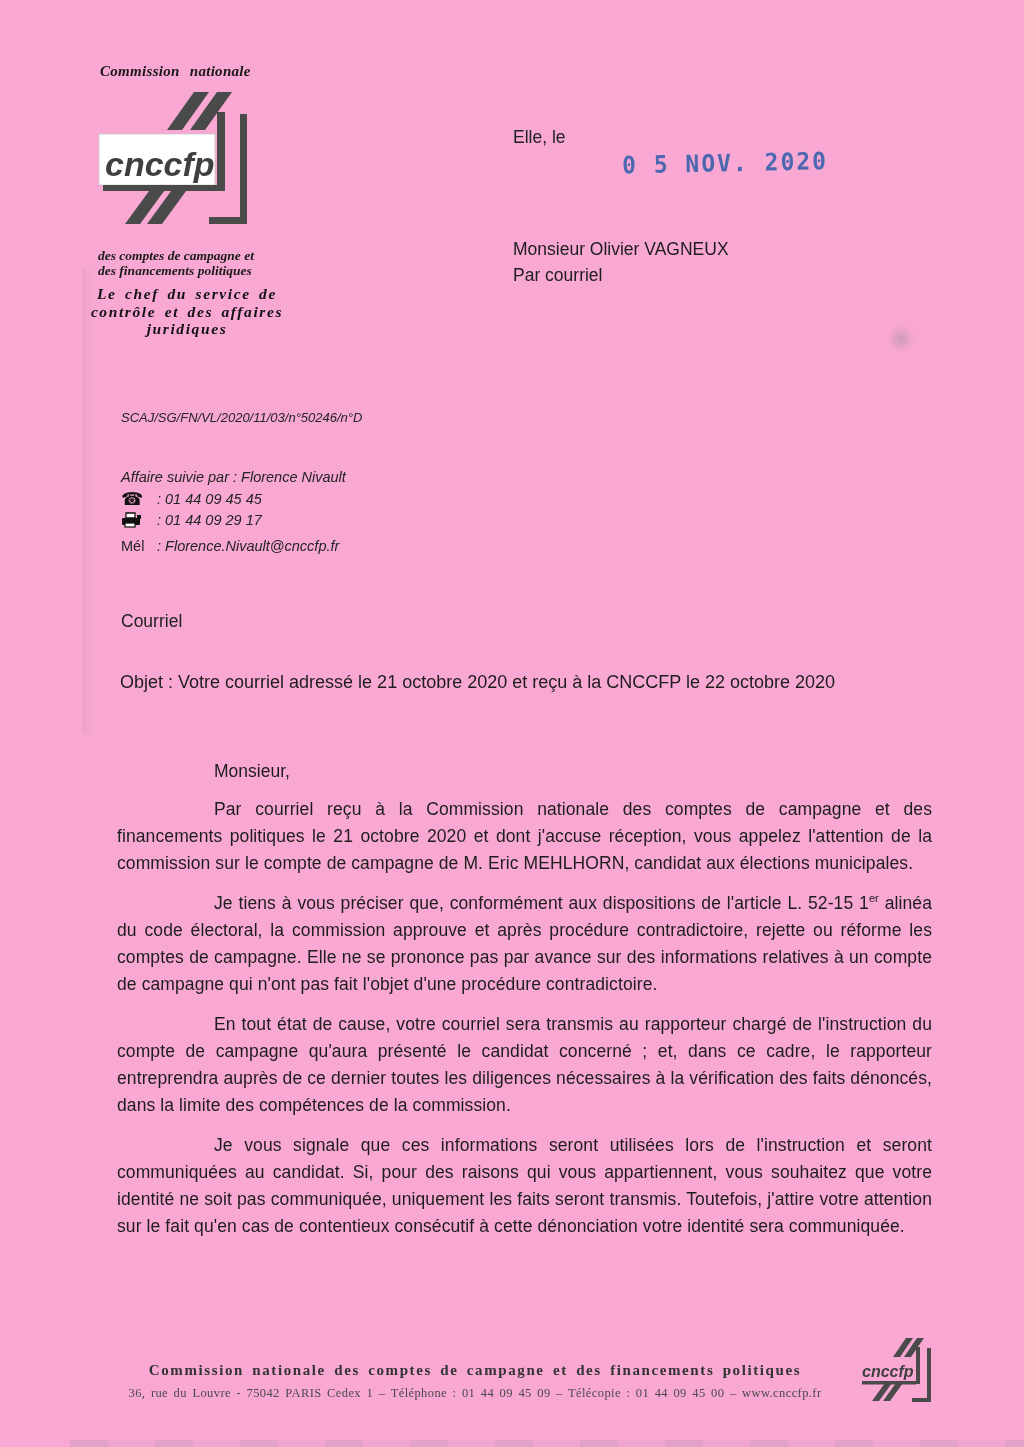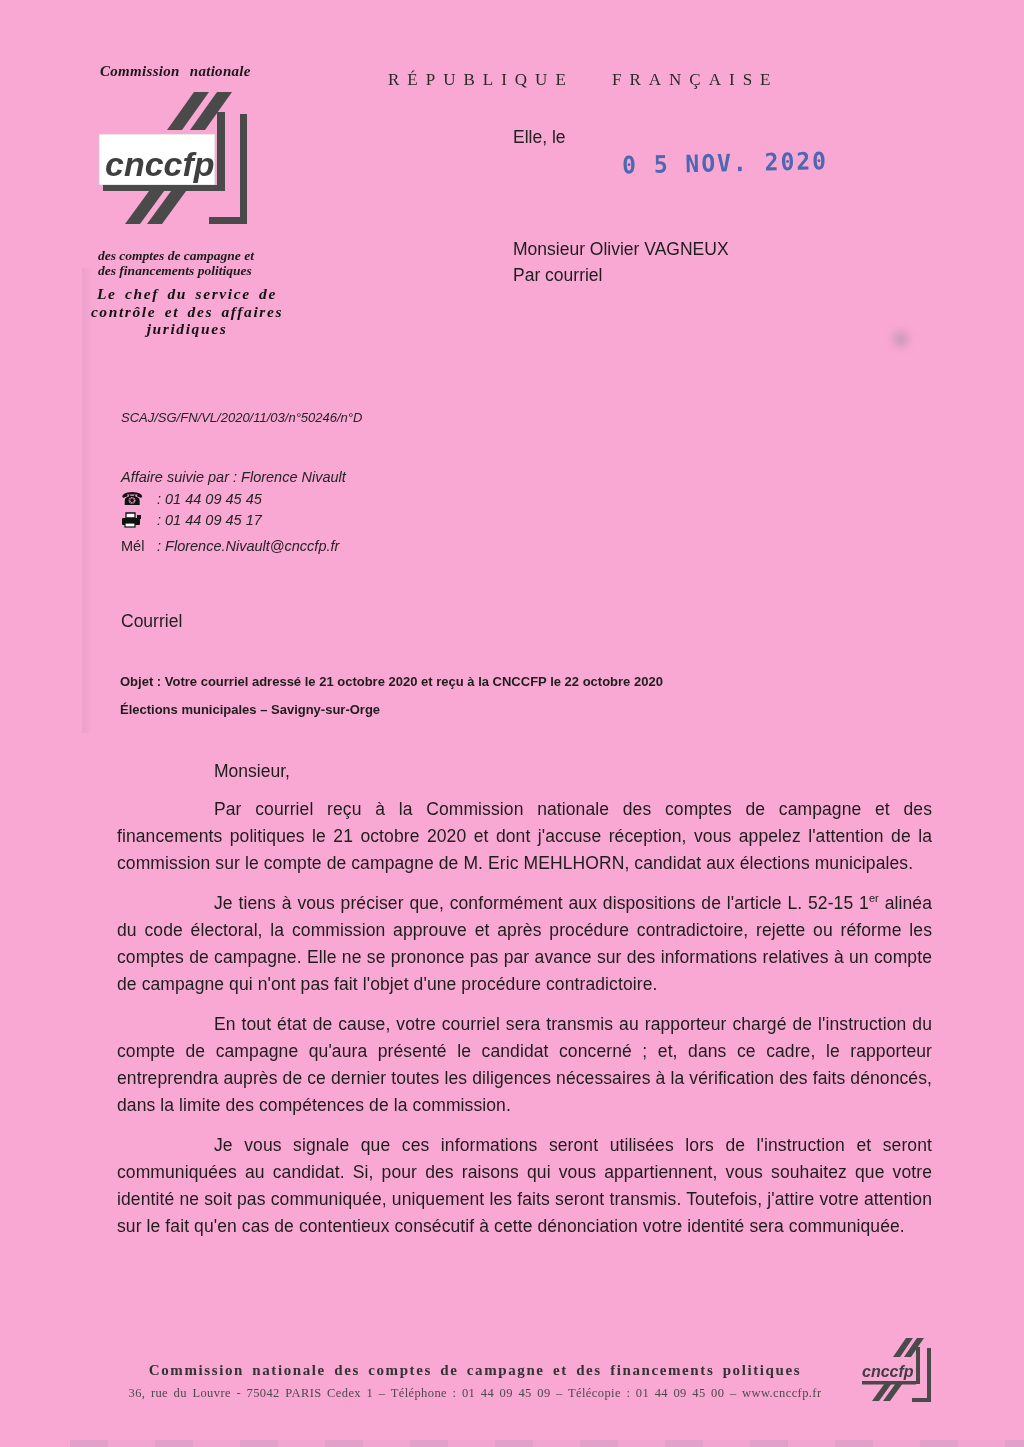--- a/index.html
+++ b/index.html
@@ -66,21 +66,21 @@
     position:absolute;left:121px;top:467px;
     font-style:italic;font-size:14.5px;line-height:21.5px;color:#242424;
   }
   .contact-row{display:flex;align-items:flex-start;}
   .contact-label{width:36px;flex:0 0 36px;font-style:normal;font-size:14.5px;}
   .contact-label.mel{font-style:normal;}
   .phone-glyph{font-family:"DejaVu Sans",sans-serif;font-style:normal;font-size:18px;line-height:20px;color:#111;}
   .fax-glyph{padding-top:2px;}
   
   .channel{position:absolute;left:121px;top:611px;font-size:17.5px;color:#222;}
-  .subject{position:absolute;left:120px;top:668px;width:818px;font-size:13px;line-height:28px;color:#1d1d1d;font-weight:bold;}
+  .subject{position:absolute;left:120px;top:668px;width:818px;font-size:18px;line-height:28px;color:#1d1d1d;}
   .body-block{position:absolute;left:117px;top:758px;width:815px;font-size:17.5px;line-height:27px;color:#1d1d1d;}
   .salutation{margin:0 0 11px 97px;}
   .body-block p{margin:0 0 13px 0;text-align:justify;text-indent:97px;letter-spacing:.1px;}
   .body-block p:last-child{margin-bottom:7px;}
   sup.ordinal{font-size:11px;line-height:0;}
   
   .footer-org{
     position:absolute;left:60px;top:1362px;width:830px;text-align:center;
     font-family:"Liberation Serif",serif;font-weight:bold;font-size:15px;
     letter-spacing:1.6px;word-spacing:3px;color:#333;
@@ -122,21 +122,20 @@
     <div>des comptes de campagne et</div>
     <div>des financements politiques</div>
   </div>
 
   <div class="sender-title">
     <div>Le chef du service de</div>
     <div>contrôle et des affaires</div>
     <div>juridiques</div>
   </div>
 
-  <div class="republic">RÉPUBLIQUE FRANÇAISE</div>
   <div class="place-line">Elle, le</div>
   <div class="date-stamp">0 5 NOV. 2020</div>
 
   <div class="recipient-block">
     <div>Monsieur Olivier VAGNEUX</div>
     <div>Par courriel</div>
   </div>
 
   <div class="ref-number">SCAJ/SG/FN/VL/2020/11/03/n°50246/n°D</div>
 
@@ -150,33 +149,32 @@
     </div>
     <div class="contact-row">
       <span class="contact-label fax-glyph">
         <svg width="22" height="17" viewBox="0 0 22 17">
           <polygon points="5,1 14,1 14,6 5,6" fill="#ffffff" stroke="#111" stroke-width="1.3"></polygon>
           <rect x="1" y="6" width="18" height="7" rx="1" fill="#111"></rect>
           <rect x="4" y="11" width="10" height="4" fill="#ffffff" stroke="#111" stroke-width="1.2"></rect>
           <rect x="16" y="3" width="4" height="4" fill="#111"></rect>
         </svg>
       </span>
-      <span>: 01 44 09 45 17</span>
+      <span>: 01 44 09 29 17</span>
     </div>
     <div class="contact-row">
       <span class="contact-label mel">Mél</span>
       <span>: Florence.Nivault@cnccfp.fr</span>
     </div>
   </div>
 
   <div class="channel">Courriel</div>
 
   <div class="subject">
     <div>Objet : Votre courriel adressé le 21 octobre 2020 et reçu à la CNCCFP le 22 octobre 2020</div>
-    <div>Élections municipales – Savigny-sur-Orge</div>
   </div>
 
   <div class="body-block">
     <div class="salutation">Monsieur,</div>
     <p>Par courriel reçu à la Commission nationale des comptes de campagne et des financements politiques le 21 octobre 2020 et dont j'accuse réception, vous appelez l'attention de la commission sur le compte de campagne de M. Eric MEHLHORN, candidat aux élections municipales.</p>
     <p><span>Je tiens à vous préciser que, conformément aux dispositions de l'article L. 52-15 1</span><sup class="ordinal">er</sup><span> alinéa du code électoral, la commission approuve et après procédure contradictoire, rejette ou réforme les comptes de campagne. Elle ne se prononce pas par avance sur des informations relatives à un compte de campagne qui n'ont pas fait l'objet d'une procédure contradictoire.</span></p>
     <p>En tout état de cause, votre courriel sera transmis au rapporteur chargé de l'instruction du compte de campagne qu'aura présenté le candidat concerné ; et, dans ce cadre, le rapporteur entreprendra auprès de ce dernier toutes les diligences nécessaires à la vérification des faits dénoncés, dans la limite des compétences de la commission.</p>
     <p>Je vous signale que ces informations seront utilisées lors de l'instruction et seront communiquées au candidat. Si, pour des raisons qui vous appartiennent, vous souhaitez que votre identité ne soit pas communiquée, uniquement les faits seront transmis. Toutefois, j'attire votre attention sur le fait qu'en cas de contentieux consécutif à cette dénonciation votre identité sera communiquée.</p>
   </div>
 

